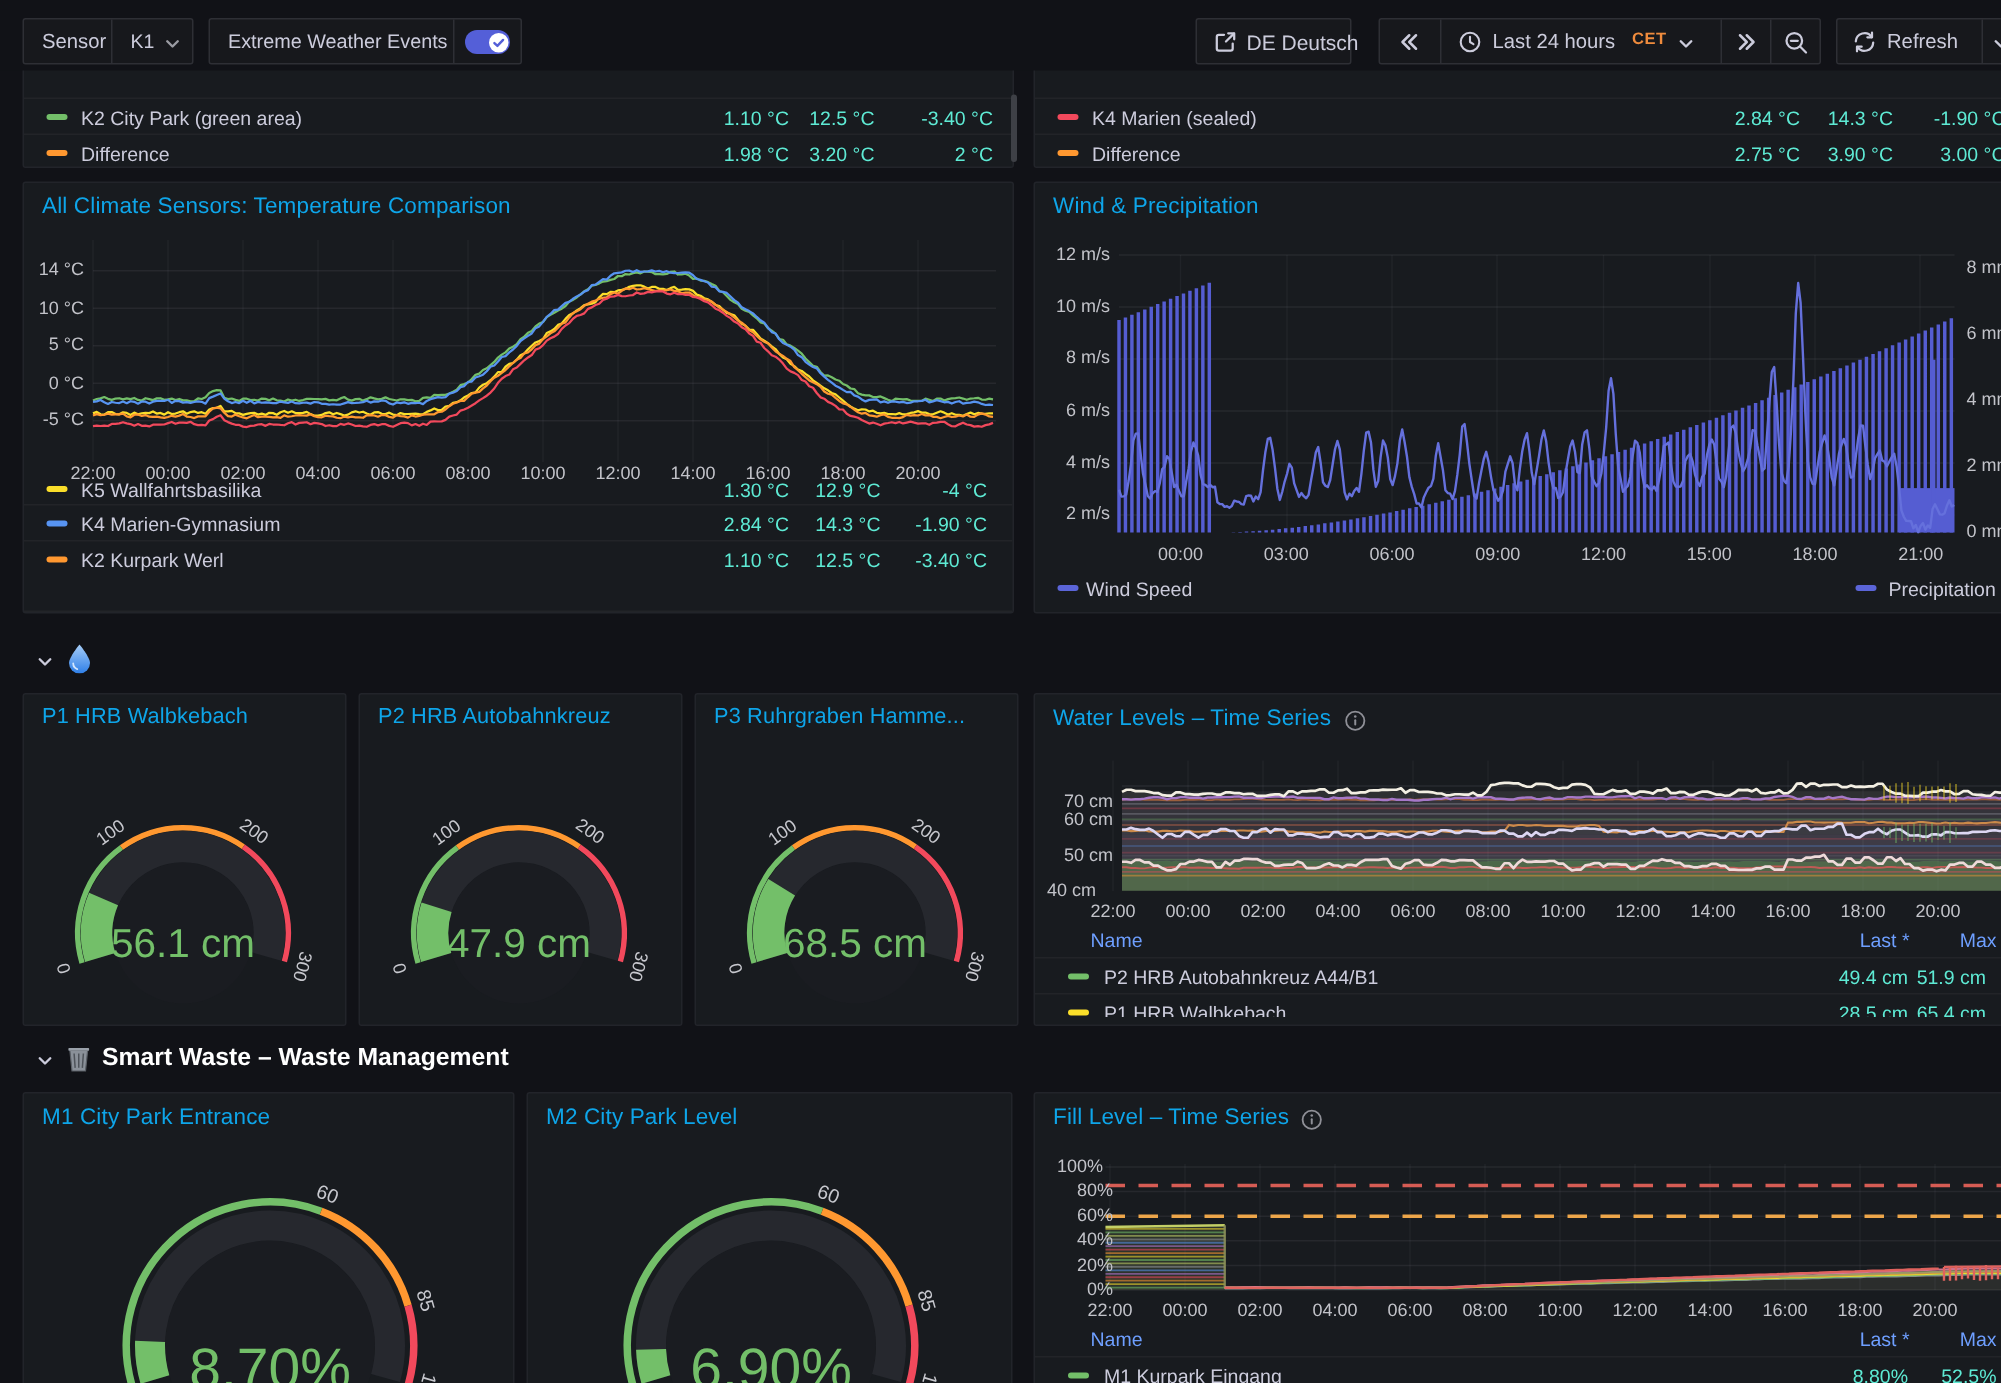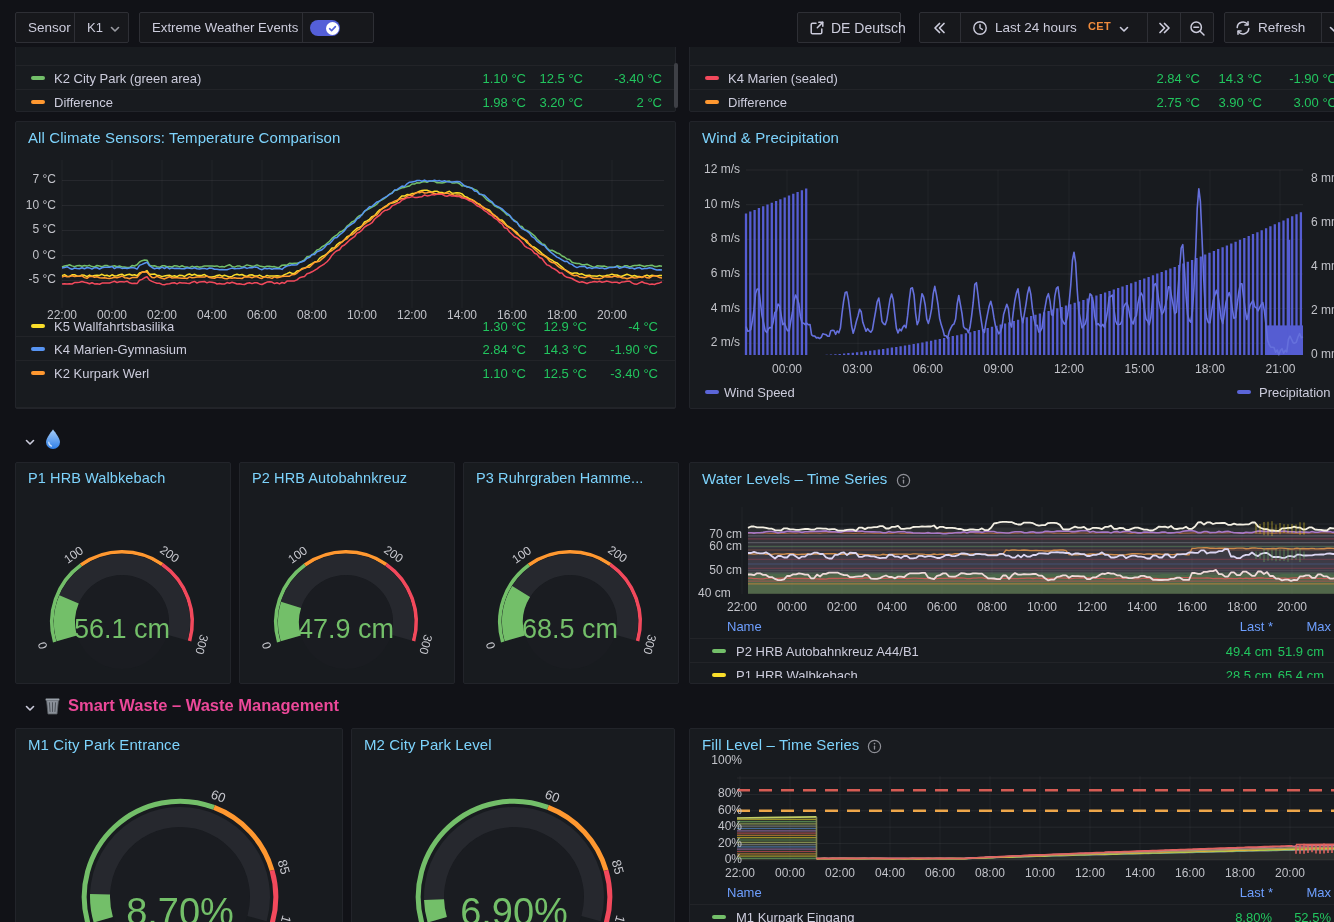--- a/index.html
+++ b/index.html
@@ -1,39 +1,39 @@
 <!DOCTYPE html>
 <html><head><meta charset="utf-8"><style>
 * { margin:0; padding:0; box-sizing:border-box; }
 html,body { width:1334px; height:922px; overflow:hidden; background:#111217;
   font-family:"Liberation Sans", sans-serif; }
 .abs { position:absolute; }
 .panel { position:absolute; background:#181b1f; border:1px solid #22242a; border-radius:2px; }
-.ptitle { position:absolute; left:12px; top:7px; font-size:15px; font-weight:500; color:#7dd3fc; letter-spacing:0.1px; }
+.ptitle { position:absolute; left:12px; top:7px; font-size:15px; font-weight:500; color:#0ea5e9; letter-spacing:0.1px; }
 .btn span { white-space:nowrap; }
 .btn { position:absolute; height:31px; background:#17181c; border:1px solid #2e2f35; border-radius:2px; color:#ccccdc; font-size:14px; font-weight:500; z-index:6; }
 .lrow { position:absolute; left:0; right:0; height:24px; border-top:1px solid #222428; }
 .lmark { position:absolute; top:10px; width:14px; height:4px; border-radius:2px; }
 .ltxt { position:absolute; top:5px; font-size:13px; color:#ccccdc; white-space:nowrap; }
-.lval { position:absolute; top:5px; font-size:13px; color:#22c55e; text-align:left; white-space:nowrap; }
+.lval { position:absolute; top:5px; font-size:13px; color:#5eead4; text-align:left; white-space:nowrap; }
 .axl { position:absolute; font-size:12px; color:#c2c3c9; white-space:nowrap; }
 .hdrblue { color:#6e9fff; font-weight:500; }
 </style></head><body>
 <div style="position:relative;width:1334px;height:922px;overflow:hidden">
 <div style="position:absolute;left:0;top:0;width:1334px;height:47px;background:#111217;z-index:5"></div>
 
 <div class="btn" style="left:15px;top:12px;width:114px">
   <span class="abs" style="left:12px;top:7px;font-size:13.5px">Sensor</span>
   <div class="abs" style="left:58px;top:0;bottom:0;width:1px;background:#2e2f35"></div>
   <span class="abs" style="left:71px;top:7px;font-size:13px">K1</span>
   <span class="abs" style="left:93px;top:9px"><svg width="12" height="12" viewBox="0 0 12 12">
           <path d="M2.5 4.5 6 8l3.5-3.5" stroke="#9a9ba2" stroke-width="1.6" fill="none" stroke-linecap="round" stroke-linejoin="round"></path>
         </svg></span>
 </div>
-<div class="btn" style="left:139px;top:12px;width:235px">
+<div class="btn" style="left:139px;top:12px;width:209px">
   <span class="abs" style="left:12px;top:7px;font-size:13.2px">Extreme Weather Events</span>
   <div class="abs" style="left:162px;top:0;bottom:0;width:1px;background:#2e2f35"></div>
   <div class="abs" style="left:170px;top:7px;width:30px;height:16px;border-radius:8px;background:#545fd8">
     <div class="abs" style="left:15.5px;top:1.5px;width:13px;height:13px;border-radius:50%;background:#fff">
       <svg width="13" height="13" viewBox="0 0 13 13">
             <path d="M3.6 6.7 5.6 8.6 9.4 4.6" stroke="#545fd8" stroke-width="1.6" fill="none" stroke-linecap="round" stroke-linejoin="round"></path>
           </svg>
     </div>
   </div>
 </div>
@@ -147,21 +147,21 @@
         <line x1="446" x2="446" y1="38" y2="186" stroke="rgba(204,204,220,0.05)" stroke-width="1"></line>
         <line x1="496" x2="496" y1="38" y2="186" stroke="rgba(204,204,220,0.05)" stroke-width="1"></line>
         <line x1="546" x2="546" y1="38" y2="186" stroke="rgba(204,204,220,0.05)" stroke-width="1"></line>
         <line x1="596" x2="596" y1="38" y2="186" stroke="rgba(204,204,220,0.05)" stroke-width="1"></line>
         <path d="M 46.0 145.0 L 48.5 144.0 L 51.0 143.6 L 53.5 142.7 L 56.0 143.9 L 58.5 144.6 L 61.0 143.7 L 63.5 143.5 L 66.0 144.2 L 68.5 143.6 L 71.0 144.1 L 73.5 143.3 L 76.0 144.6 L 78.5 145.0 L 81.0 143.5 L 83.5 144.1 L 86.0 144.7 L 88.5 143.6 L 91.0 143.5 L 93.5 144.6 L 96.0 144.2 L 98.5 143.7 L 101.0 144.7 L 103.5 144.0 L 106.0 144.9 L 108.5 144.9 L 111.0 145.5 L 113.5 145.5 L 116.0 143.6 L 118.5 144.0 L 121.0 142.8 L 123.5 140.0 L 126.0 138.7 L 128.5 138.1 L 131.0 138.2 L 133.5 143.2 L 136.0 144.0 L 138.5 143.7 L 141.0 144.6 L 143.5 145.3 L 146.0 143.8 L 148.5 143.8 L 151.0 144.7 L 153.5 144.5 L 156.0 145.0 L 158.5 143.7 L 161.0 143.9 L 163.5 144.9 L 166.0 143.7 L 168.5 144.9 L 171.0 145.0 L 173.5 145.7 L 176.0 144.3 L 178.5 145.1 L 181.0 144.5 L 183.5 145.3 L 186.0 144.7 L 188.5 143.9 L 191.0 143.9 L 193.5 144.0 L 196.0 144.1 L 198.5 144.2 L 201.0 143.9 L 203.5 144.9 L 206.0 144.6 L 208.5 144.9 L 211.0 143.6 L 213.5 142.7 L 216.0 144.4 L 218.5 145.1 L 221.0 144.1 L 223.5 143.9 L 226.0 145.1 L 228.5 144.1 L 231.0 142.9 L 233.5 143.6 L 236.0 144.2 L 238.5 143.9 L 241.0 142.9 L 243.5 144.0 L 246.0 144.5 L 248.5 145.0 L 251.0 144.2 L 253.5 144.2 L 256.0 144.7 L 258.5 144.6 L 261.0 145.5 L 263.5 145.2 L 266.0 143.2 L 268.5 142.9 L 271.0 143.2 L 273.5 141.3 L 276.0 141.4 L 278.5 141.3 L 281.0 141.2 L 283.5 140.4 L 286.0 139.2 L 288.5 137.8 L 291.0 134.8 L 293.5 134.1 L 296.0 133.0 L 298.5 130.7 L 301.0 127.9 L 303.5 127.1 L 306.0 124.7 L 308.5 123.5 L 311.0 121.4 L 313.5 119.3 L 316.0 116.4 L 318.5 114.4 L 321.0 112.9 L 323.5 110.3 L 326.0 109.1 L 328.5 107.5 L 331.0 104.1 L 333.5 102.4 L 336.0 99.9 L 338.5 98.7 L 341.0 95.6 L 343.5 93.7 L 346.0 92.7 L 348.5 89.4 L 351.0 87.9 L 353.5 86.5 L 356.0 85.0 L 358.5 83.8 L 361.0 82.0 L 363.5 79.0 L 366.0 77.9 L 368.5 76.3 L 371.0 74.3 L 373.5 72.2 L 376.0 70.9 L 378.5 68.5 L 381.0 68.0 L 383.5 66.9 L 386.0 65.7 L 388.5 65.4 L 391.0 64.6 L 393.5 64.0 L 396.0 62.0 L 398.5 62.1 L 401.0 60.7 L 403.5 61.0 L 406.0 60.1 L 408.5 59.6 L 411.0 60.2 L 413.5 59.0 L 416.0 59.1 L 418.5 59.4 L 421.0 60.8 L 423.5 60.7 L 426.0 60.9 L 428.5 60.6 L 431.0 59.3 L 433.5 59.0 L 436.0 61.0 L 438.5 60.9 L 441.0 60.5 L 443.5 61.7 L 446.0 63.9 L 448.5 63.6 L 451.0 65.1 L 453.5 65.2 L 456.0 66.1 L 458.5 67.4 L 461.0 68.5 L 463.5 72.0 L 466.0 72.8 L 468.5 75.3 L 471.0 77.9 L 473.5 79.5 L 476.0 80.7 L 478.5 83.8 L 481.0 85.2 L 483.5 86.0 L 486.0 88.2 L 488.5 90.2 L 491.0 92.9 L 493.5 93.6 L 496.0 96.8 L 498.5 98.4 L 501.0 100.4 L 503.5 104.0 L 506.0 104.5 L 508.5 107.6 L 511.0 108.4 L 513.5 109.9 L 516.0 111.8 L 518.5 113.8 L 521.0 117.0 L 523.5 119.4 L 526.0 121.9 L 528.5 122.5 L 531.0 126.0 L 533.5 128.4 L 536.0 128.3 L 538.5 129.5 L 541.0 131.0 L 543.5 131.8 L 546.0 134.0 L 548.5 135.0 L 551.0 137.0 L 553.5 137.4 L 556.0 140.2 L 558.5 141.1 L 561.0 141.6 L 563.5 141.6 L 566.0 142.7 L 568.5 142.8 L 571.0 142.3 L 573.5 143.4 L 576.0 144.5 L 578.5 145.4 L 581.0 143.8 L 583.5 144.0 L 586.0 144.3 L 588.5 144.1 L 591.0 145.0 L 593.5 145.2 L 596.0 145.3 L 598.5 145.3 L 601.0 143.8 L 603.5 144.5 L 606.0 145.3 L 608.5 143.8 L 611.0 143.7 L 613.5 145.0 L 616.0 144.1 L 618.5 143.6 L 621.0 143.4 L 623.5 143.0 L 626.0 143.7 L 628.5 144.5 L 631.0 143.7 L 633.5 143.5 L 636.0 143.2 L 638.5 144.4 L 641.0 144.5 L 643.5 143.8 L 646.0 144.2" stroke="#73BF69" stroke-width="1.5" fill="none" stroke-linejoin="round"></path>
         <path d="M 46.0 145.9 L 48.5 145.6 L 51.0 144.7 L 53.5 146.2 L 56.0 147.3 L 58.5 146.0 L 61.0 146.5 L 63.5 146.7 L 66.0 145.7 L 68.5 146.8 L 71.0 145.5 L 73.5 145.9 L 76.0 147.1 L 78.5 145.7 L 81.0 145.8 L 83.5 147.0 L 86.0 145.8 L 88.5 145.3 L 91.0 145.2 L 93.5 145.3 L 96.0 144.5 L 98.5 146.6 L 101.0 145.2 L 103.5 145.4 L 106.0 146.4 L 108.5 146.1 L 111.0 146.6 L 113.5 146.0 L 116.0 145.6 L 118.5 145.9 L 121.0 147.1 L 123.5 143.4 L 126.0 142.4 L 128.5 141.3 L 131.0 140.3 L 133.5 143.7 L 136.0 145.5 L 138.5 146.7 L 141.0 146.0 L 143.5 146.7 L 146.0 145.2 L 148.5 146.5 L 151.0 145.2 L 153.5 146.9 L 156.0 145.9 L 158.5 146.5 L 161.0 146.2 L 163.5 146.4 L 166.0 146.8 L 168.5 146.7 L 171.0 145.7 L 173.5 146.3 L 176.0 146.6 L 178.5 145.7 L 181.0 146.8 L 183.5 146.9 L 186.0 146.5 L 188.5 146.4 L 191.0 147.1 L 193.5 146.0 L 196.0 146.2 L 198.5 147.2 L 201.0 147.2 L 203.5 147.8 L 206.0 147.5 L 208.5 147.8 L 211.0 147.7 L 213.5 146.9 L 216.0 146.1 L 218.5 146.7 L 221.0 146.6 L 223.5 146.4 L 226.0 146.1 L 228.5 145.2 L 231.0 146.4 L 233.5 145.6 L 236.0 145.8 L 238.5 145.0 L 241.0 145.2 L 243.5 146.9 L 246.0 147.7 L 248.5 146.3 L 251.0 146.8 L 253.5 146.2 L 256.0 147.2 L 258.5 146.6 L 261.0 146.7 L 263.5 146.5 L 266.0 147.4 L 268.5 145.3 L 271.0 144.1 L 273.5 143.4 L 276.0 142.8 L 278.5 143.1 L 281.0 142.8 L 283.5 140.4 L 286.0 139.8 L 288.5 138.7 L 291.0 136.2 L 293.5 135.4 L 296.0 132.6 L 298.5 132.4 L 301.0 129.7 L 303.5 128.8 L 306.0 127.8 L 308.5 125.5 L 311.0 122.5 L 313.5 121.7 L 316.0 119.0 L 318.5 116.0 L 321.0 115.4 L 323.5 112.9 L 326.0 111.0 L 328.5 108.6 L 331.0 105.3 L 333.5 103.6 L 336.0 101.9 L 338.5 100.3 L 341.0 96.8 L 343.5 95.6 L 346.0 92.6 L 348.5 89.2 L 351.0 87.3 L 353.5 84.7 L 356.0 84.4 L 358.5 82.1 L 361.0 79.9 L 363.5 79.3 L 366.0 77.2 L 368.5 75.6 L 371.0 74.4 L 373.5 72.4 L 376.0 71.4 L 378.5 68.1 L 381.0 67.7 L 383.5 65.9 L 386.0 64.1 L 388.5 64.4 L 391.0 61.8 L 393.5 60.2 L 396.0 59.9 L 398.5 59.6 L 401.0 58.5 L 403.5 58.4 L 406.0 59.3 L 408.5 58.1 L 411.0 59.3 L 413.5 59.0 L 416.0 58.9 L 418.5 58.3 L 421.0 59.0 L 423.5 58.6 L 426.0 59.5 L 428.5 58.8 L 431.0 59.8 L 433.5 60.1 L 436.0 60.0 L 438.5 59.8 L 441.0 59.6 L 443.5 59.7 L 446.0 61.5 L 448.5 64.0 L 451.0 64.6 L 453.5 65.5 L 456.0 66.3 L 458.5 69.1 L 461.0 69.5 L 463.5 72.2 L 466.0 72.6 L 468.5 73.3 L 471.0 75.7 L 473.5 78.1 L 476.0 79.8 L 478.5 82.9 L 481.0 84.2 L 483.5 85.4 L 486.0 86.9 L 488.5 89.3 L 491.0 91.5 L 493.5 93.1 L 496.0 96.5 L 498.5 99.4 L 501.0 100.3 L 503.5 104.2 L 506.0 106.6 L 508.5 107.9 L 511.0 109.1 L 513.5 111.1 L 516.0 114.7 L 518.5 116.1 L 521.0 119.2 L 523.5 121.1 L 526.0 122.7 L 528.5 123.6 L 531.0 126.8 L 533.5 129.1 L 536.0 131.2 L 538.5 133.1 L 541.0 135.1 L 543.5 136.3 L 546.0 137.9 L 548.5 139.4 L 551.0 139.3 L 553.5 141.6 L 556.0 142.4 L 558.5 144.3 L 561.0 145.6 L 563.5 144.6 L 566.0 144.4 L 568.5 144.2 L 571.0 146.2 L 573.5 145.6 L 576.0 146.5 L 578.5 145.6 L 581.0 145.8 L 583.5 146.2 L 586.0 145.9 L 588.5 146.7 L 591.0 146.4 L 593.5 145.5 L 596.0 145.5 L 598.5 145.2 L 601.0 144.5 L 603.5 146.3 L 606.0 145.6 L 608.5 144.8 L 611.0 145.4 L 613.5 146.2 L 616.0 145.9 L 618.5 147.0 L 621.0 146.0 L 623.5 145.5 L 626.0 147.1 L 628.5 146.6 L 631.0 146.4 L 633.5 145.8 L 636.0 146.2 L 638.5 147.3 L 641.0 148.0 L 643.5 147.7 L 646.0 148.0" stroke="#5794F2" stroke-width="1.5" fill="none" stroke-linejoin="round"></path>
         <path d="M 46.0 153.6 L 48.5 152.6 L 51.0 154.2 L 53.5 154.4 L 56.0 152.8 L 58.5 152.7 L 61.0 154.0 L 63.5 154.2 L 66.0 152.9 L 68.5 153.3 L 71.0 154.6 L 73.5 153.1 L 76.0 154.2 L 78.5 153.5 L 81.0 153.2 L 83.5 153.4 L 86.0 152.3 L 88.5 153.7 L 91.0 153.3 L 93.5 154.4 L 96.0 152.8 L 98.5 154.0 L 101.0 153.7 L 103.5 152.8 L 106.0 152.2 L 108.5 153.8 L 111.0 152.7 L 113.5 152.2 L 116.0 153.3 L 118.5 152.8 L 121.0 153.8 L 123.5 151.0 L 126.0 150.1 L 128.5 149.9 L 131.0 148.6 L 133.5 152.3 L 136.0 152.3 L 138.5 151.9 L 141.0 153.4 L 143.5 153.6 L 146.0 154.6 L 148.5 153.9 L 151.0 153.4 L 153.5 153.2 L 156.0 154.4 L 158.5 153.7 L 161.0 154.6 L 163.5 153.2 L 166.0 153.4 L 168.5 154.5 L 171.0 152.8 L 173.5 152.0 L 176.0 153.2 L 178.5 152.2 L 181.0 153.4 L 183.5 153.4 L 186.0 153.2 L 188.5 152.6 L 191.0 154.1 L 193.5 155.0 L 196.0 155.1 L 198.5 154.6 L 201.0 153.4 L 203.5 152.9 L 206.0 154.2 L 208.5 153.3 L 211.0 154.1 L 213.5 155.0 L 216.0 154.4 L 218.5 152.9 L 221.0 152.2 L 223.5 153.0 L 226.0 152.5 L 228.5 153.7 L 231.0 154.5 L 233.5 152.9 L 236.0 152.7 L 238.5 153.9 L 241.0 154.1 L 243.5 153.1 L 246.0 154.4 L 248.5 154.8 L 251.0 153.4 L 253.5 154.1 L 256.0 154.0 L 258.5 153.9 L 261.0 153.8 L 263.5 154.1 L 266.0 154.2 L 268.5 152.6 L 271.0 151.6 L 273.5 150.3 L 276.0 151.4 L 278.5 151.3 L 281.0 149.0 L 283.5 148.6 L 286.0 146.5 L 288.5 146.1 L 291.0 144.9 L 293.5 142.9 L 296.0 141.7 L 298.5 140.0 L 301.0 139.6 L 303.5 136.4 L 306.0 134.5 L 308.5 133.5 L 311.0 131.5 L 313.5 129.1 L 316.0 126.1 L 318.5 125.9 L 321.0 122.5 L 323.5 120.6 L 326.0 120.0 L 328.5 117.8 L 331.0 114.8 L 333.5 113.7 L 336.0 110.9 L 338.5 108.5 L 341.0 106.3 L 343.5 105.4 L 346.0 104.0 L 348.5 100.0 L 351.0 98.9 L 353.5 97.3 L 356.0 94.6 L 358.5 93.7 L 361.0 90.6 L 363.5 88.0 L 366.0 86.9 L 368.5 84.9 L 371.0 83.4 L 373.5 81.4 L 376.0 80.9 L 378.5 80.4 L 381.0 79.4 L 383.5 76.2 L 386.0 73.9 L 388.5 74.1 L 391.0 72.6 L 393.5 72.8 L 396.0 71.6 L 398.5 71.3 L 401.0 70.6 L 403.5 69.2 L 406.0 68.6 L 408.5 68.2 L 411.0 68.2 L 413.5 69.1 L 416.0 70.3 L 418.5 69.3 L 421.0 69.3 L 423.5 70.5 L 426.0 70.5 L 428.5 71.4 L 431.0 70.1 L 433.5 69.2 L 436.0 71.3 L 438.5 71.1 L 441.0 70.7 L 443.5 70.9 L 446.0 71.9 L 448.5 74.4 L 451.0 75.2 L 453.5 76.8 L 456.0 77.6 L 458.5 79.3 L 461.0 81.3 L 463.5 82.1 L 466.0 84.5 L 468.5 86.6 L 471.0 87.3 L 473.5 88.2 L 476.0 91.2 L 478.5 93.8 L 481.0 95.2 L 483.5 97.7 L 486.0 97.9 L 488.5 100.6 L 491.0 103.7 L 493.5 105.1 L 496.0 106.8 L 498.5 108.9 L 501.0 110.7 L 503.5 113.9 L 506.0 116.3 L 508.5 117.5 L 511.0 120.6 L 513.5 122.1 L 516.0 124.4 L 518.5 125.3 L 521.0 127.2 L 523.5 129.0 L 526.0 131.6 L 528.5 133.3 L 531.0 135.1 L 533.5 136.9 L 536.0 138.2 L 538.5 140.0 L 541.0 140.9 L 543.5 143.0 L 546.0 145.1 L 548.5 147.3 L 551.0 148.9 L 553.5 150.4 L 556.0 151.5 L 558.5 150.9 L 561.0 151.0 L 563.5 152.3 L 566.0 151.8 L 568.5 153.2 L 571.0 153.6 L 573.5 153.2 L 576.0 154.1 L 578.5 154.0 L 581.0 154.3 L 583.5 153.4 L 586.0 154.3 L 588.5 154.1 L 591.0 153.3 L 593.5 152.9 L 596.0 152.1 L 598.5 153.0 L 601.0 153.0 L 603.5 154.0 L 606.0 154.2 L 608.5 153.2 L 611.0 152.2 L 613.5 153.1 L 616.0 154.3 L 618.5 153.5 L 621.0 154.5 L 623.5 154.6 L 626.0 155.2 L 628.5 154.0 L 631.0 153.1 L 633.5 154.2 L 636.0 153.3 L 638.5 153.8 L 641.0 153.9 L 643.5 153.5 L 646.0 153.5" stroke="#FADE2A" stroke-width="1.5" fill="none" stroke-linejoin="round"></path>
         <path d="M 46.0 155.0 L 48.5 154.1 L 51.0 154.8 L 53.5 154.5 L 56.0 153.8 L 58.5 154.4 L 61.0 154.2 L 63.5 154.2 L 66.0 153.8 L 68.5 155.6 L 71.0 156.3 L 73.5 154.5 L 76.0 154.3 L 78.5 155.3 L 81.0 154.7 L 83.5 155.8 L 86.0 155.9 L 88.5 155.7 L 91.0 156.2 L 93.5 156.6 L 96.0 156.0 L 98.5 155.2 L 101.0 155.7 L 103.5 155.1 L 106.0 154.0 L 108.5 155.7 L 111.0 156.0 L 113.5 156.7 L 116.0 155.6 L 118.5 155.6 L 121.0 155.6 L 123.5 152.5 L 126.0 150.2 L 128.5 149.7 L 131.0 150.2 L 133.5 153.1 L 136.0 155.4 L 138.5 155.7 L 141.0 154.4 L 143.5 155.5 L 146.0 156.3 L 148.5 156.9 L 151.0 155.7 L 153.5 154.7 L 156.0 156.1 L 158.5 155.7 L 161.0 155.8 L 163.5 155.9 L 166.0 156.3 L 168.5 156.1 L 171.0 156.6 L 173.5 154.9 L 176.0 155.8 L 178.5 155.5 L 181.0 155.0 L 183.5 154.7 L 186.0 155.0 L 188.5 155.1 L 191.0 154.1 L 193.5 155.5 L 196.0 156.1 L 198.5 156.2 L 201.0 155.1 L 203.5 155.4 L 206.0 155.6 L 208.5 156.5 L 211.0 156.8 L 213.5 155.7 L 216.0 156.2 L 218.5 155.8 L 221.0 156.2 L 223.5 156.2 L 226.0 156.5 L 228.5 154.9 L 231.0 154.8 L 233.5 155.0 L 236.0 155.8 L 238.5 154.7 L 241.0 154.8 L 243.5 155.9 L 246.0 156.4 L 248.5 154.7 L 251.0 155.4 L 253.5 155.6 L 256.0 156.4 L 258.5 154.9 L 261.0 155.7 L 263.5 155.3 L 266.0 154.5 L 268.5 154.3 L 271.0 154.3 L 273.5 154.2 L 276.0 152.7 L 278.5 152.5 L 281.0 151.0 L 283.5 148.8 L 286.0 147.2 L 288.5 146.3 L 291.0 145.3 L 293.5 145.2 L 296.0 142.7 L 298.5 140.4 L 301.0 139.7 L 303.5 139.2 L 306.0 136.9 L 308.5 135.0 L 311.0 132.1 L 313.5 129.8 L 316.0 128.5 L 318.5 126.6 L 321.0 124.7 L 323.5 122.2 L 326.0 120.0 L 328.5 117.8 L 331.0 116.7 L 333.5 113.6 L 336.0 112.9 L 338.5 110.9 L 341.0 108.2 L 343.5 107.1 L 346.0 104.0 L 348.5 102.2 L 351.0 100.2 L 353.5 98.9 L 356.0 96.5 L 358.5 93.8 L 361.0 92.9 L 363.5 89.6 L 366.0 86.7 L 368.5 85.5 L 371.0 84.1 L 373.5 81.9 L 376.0 80.5 L 378.5 79.1 L 381.0 78.3 L 383.5 77.2 L 386.0 76.5 L 388.5 76.3 L 391.0 74.1 L 393.5 73.0 L 396.0 73.7 L 398.5 71.9 L 401.0 70.3 L 403.5 70.8 L 406.0 69.8 L 408.5 71.0 L 411.0 70.7 L 413.5 70.1 L 416.0 70.8 L 418.5 71.4 L 421.0 72.1 L 423.5 71.5 L 426.0 71.7 L 428.5 71.4 L 431.0 71.0 L 433.5 71.9 L 436.0 72.2 L 438.5 73.5 L 441.0 73.1 L 443.5 73.0 L 446.0 74.6 L 448.5 76.1 L 451.0 76.4 L 453.5 77.6 L 456.0 78.0 L 458.5 79.1 L 461.0 81.1 L 463.5 83.0 L 466.0 84.4 L 468.5 85.9 L 471.0 87.8 L 473.5 89.6 L 476.0 91.8 L 478.5 93.1 L 481.0 95.3 L 483.5 98.2 L 486.0 99.5 L 488.5 102.0 L 491.0 104.2 L 493.5 105.8 L 496.0 106.9 L 498.5 109.7 L 501.0 112.2 L 503.5 113.9 L 506.0 115.3 L 508.5 117.2 L 511.0 118.7 L 513.5 122.8 L 516.0 124.8 L 518.5 127.2 L 521.0 129.4 L 523.5 131.6 L 526.0 132.9 L 528.5 134.1 L 531.0 135.8 L 533.5 139.0 L 536.0 140.5 L 538.5 141.1 L 541.0 143.3 L 543.5 145.3 L 546.0 146.9 L 548.5 147.6 L 551.0 149.3 L 553.5 151.1 L 556.0 152.8 L 558.5 153.8 L 561.0 153.3 L 563.5 154.9 L 566.0 155.3 L 568.5 155.8 L 571.0 154.8 L 573.5 154.3 L 576.0 155.9 L 578.5 156.5 L 581.0 156.5 L 583.5 156.8 L 586.0 156.1 L 588.5 154.6 L 591.0 155.1 L 593.5 154.7 L 596.0 155.0 L 598.5 154.0 L 601.0 154.9 L 603.5 154.7 L 606.0 155.9 L 608.5 155.9 L 611.0 156.8 L 613.5 156.0 L 616.0 155.3 L 618.5 156.0 L 621.0 155.7 L 623.5 155.0 L 626.0 155.6 L 628.5 154.3 L 631.0 155.8 L 633.5 155.9 L 636.0 154.4 L 638.5 153.6 L 641.0 154.4 L 643.5 155.6 L 646.0 155.9" stroke="#FF9830" stroke-width="1.5" fill="none" stroke-linejoin="round"></path>
         <path d="M 46.0 162.1 L 48.5 161.7 L 51.0 162.0 L 53.5 161.7 L 56.0 162.0 L 58.5 160.6 L 61.0 160.6 L 63.5 160.2 L 66.0 159.5 L 68.5 160.2 L 71.0 160.7 L 73.5 161.8 L 76.0 160.7 L 78.5 161.9 L 81.0 161.8 L 83.5 162.3 L 86.0 161.1 L 88.5 161.1 L 91.0 161.1 L 93.5 161.0 L 96.0 160.1 L 98.5 159.3 L 101.0 160.5 L 103.5 159.8 L 106.0 159.8 L 108.5 159.9 L 111.0 159.2 L 113.5 160.8 L 116.0 161.4 L 118.5 161.2 L 121.0 161.6 L 123.5 158.3 L 126.0 157.4 L 128.5 155.8 L 131.0 154.8 L 133.5 158.1 L 136.0 159.4 L 138.5 160.4 L 141.0 161.2 L 143.5 161.3 L 146.0 162.4 L 148.5 162.7 L 151.0 161.9 L 153.5 161.7 L 156.0 161.0 L 158.5 160.8 L 161.0 161.9 L 163.5 160.6 L 166.0 161.0 L 168.5 161.0 L 171.0 161.3 L 173.5 161.5 L 176.0 160.2 L 178.5 159.4 L 181.0 161.0 L 183.5 159.9 L 186.0 159.7 L 188.5 159.5 L 191.0 160.8 L 193.5 159.9 L 196.0 160.2 L 198.5 160.7 L 201.0 162.0 L 203.5 161.5 L 206.0 162.1 L 208.5 162.1 L 211.0 160.6 L 213.5 161.2 L 216.0 160.3 L 218.5 161.0 L 221.0 162.0 L 223.5 161.8 L 226.0 162.2 L 228.5 162.5 L 231.0 161.3 L 233.5 160.7 L 236.0 161.6 L 238.5 160.8 L 241.0 160.8 L 243.5 161.9 L 246.0 162.5 L 248.5 161.3 L 251.0 160.1 L 253.5 159.7 L 256.0 160.1 L 258.5 161.6 L 261.0 160.7 L 263.5 161.9 L 266.0 160.5 L 268.5 161.3 L 271.0 159.1 L 273.5 158.9 L 276.0 159.0 L 278.5 158.9 L 281.0 157.9 L 283.5 155.7 L 286.0 155.0 L 288.5 154.4 L 291.0 151.7 L 293.5 151.0 L 296.0 149.8 L 298.5 148.3 L 301.0 146.8 L 303.5 144.9 L 306.0 143.4 L 308.5 141.8 L 311.0 139.7 L 313.5 137.0 L 316.0 133.2 L 318.5 130.5 L 321.0 128.7 L 323.5 127.7 L 326.0 124.2 L 328.5 123.0 L 331.0 120.6 L 333.5 118.2 L 336.0 116.3 L 338.5 114.7 L 341.0 111.1 L 343.5 110.2 L 346.0 108.1 L 348.5 105.1 L 351.0 103.5 L 353.5 102.4 L 356.0 100.7 L 358.5 97.2 L 361.0 95.0 L 363.5 93.4 L 366.0 90.5 L 368.5 88.6 L 371.0 88.0 L 373.5 86.9 L 376.0 83.9 L 378.5 82.9 L 381.0 81.3 L 383.5 80.5 L 386.0 78.0 L 388.5 77.1 L 391.0 75.7 L 393.5 75.6 L 396.0 74.6 L 398.5 75.4 L 401.0 75.5 L 403.5 75.0 L 406.0 74.7 L 408.5 73.0 L 411.0 73.9 L 413.5 73.6 L 416.0 72.6 L 418.5 72.9 L 421.0 72.2 L 423.5 72.3 L 426.0 72.3 L 428.5 73.7 L 431.0 74.2 L 433.5 73.2 L 436.0 74.1 L 438.5 74.0 L 441.0 74.6 L 443.5 74.5 L 446.0 76.0 L 448.5 76.3 L 451.0 77.3 L 453.5 78.8 L 456.0 79.6 L 458.5 81.5 L 461.0 83.8 L 463.5 84.8 L 466.0 86.5 L 468.5 88.6 L 471.0 90.1 L 473.5 92.4 L 476.0 93.6 L 478.5 96.1 L 481.0 97.5 L 483.5 100.3 L 486.0 101.9 L 488.5 105.8 L 491.0 106.5 L 493.5 110.0 L 496.0 112.2 L 498.5 114.8 L 501.0 115.8 L 503.5 117.7 L 506.0 120.4 L 508.5 123.8 L 511.0 125.6 L 513.5 126.6 L 516.0 128.1 L 518.5 131.3 L 521.0 132.3 L 523.5 135.5 L 526.0 136.5 L 528.5 140.0 L 531.0 142.9 L 533.5 143.8 L 536.0 145.9 L 538.5 147.0 L 541.0 148.6 L 543.5 150.9 L 546.0 151.0 L 548.5 153.9 L 551.0 155.3 L 553.5 155.8 L 556.0 156.5 L 558.5 158.0 L 561.0 159.2 L 563.5 160.4 L 566.0 159.7 L 568.5 160.5 L 571.0 161.5 L 573.5 160.4 L 576.0 160.0 L 578.5 159.5 L 581.0 160.1 L 583.5 159.3 L 586.0 160.3 L 588.5 159.7 L 591.0 159.1 L 593.5 159.8 L 596.0 160.4 L 598.5 160.3 L 601.0 160.2 L 603.5 161.2 L 606.0 159.9 L 608.5 159.8 L 611.0 159.3 L 613.5 159.2 L 616.0 160.8 L 618.5 162.1 L 621.0 162.2 L 623.5 160.9 L 626.0 159.8 L 628.5 161.0 L 631.0 161.4 L 633.5 162.4 L 636.0 162.1 L 638.5 162.5 L 641.0 161.4 L 643.5 160.9 L 646.0 159.9" stroke="#F2495C" stroke-width="1.5" fill="none" stroke-linejoin="round"></path>
       </svg>
-<div class="axl" style="left:2px;top:50px;width:38px;text-align:right">7 °C</div>
+<div class="axl" style="left:2px;top:50px;width:38px;text-align:right">14 °C</div>
 <div class="axl" style="left:2px;top:76px;width:38px;text-align:right">10 °C</div>
 <div class="axl" style="left:2px;top:100px;width:38px;text-align:right">5 °C</div>
 <div class="axl" style="left:2px;top:126px;width:38px;text-align:right">0 °C</div>
 <div class="axl" style="left:2px;top:150px;width:38px;text-align:right">-5 °C</div>
 <div class="axl" style="left:46px;top:186px;transform:translateX(-50%);">22:00</div>
 <div class="axl" style="left:96px;top:186px;transform:translateX(-50%);">00:00</div>
 <div class="axl" style="left:146px;top:186px;transform:translateX(-50%);">02:00</div>
 <div class="axl" style="left:196px;top:186px;transform:translateX(-50%);">04:00</div>
 <div class="axl" style="left:246px;top:186px;transform:translateX(-50%);">06:00</div>
 <div class="axl" style="left:296px;top:186px;transform:translateX(-50%);">08:00</div>
@@ -415,21 +415,21 @@
     </div>
 <div class="abs" style="left:24px;top:700px"><svg width="12" height="12" viewBox="0 0 12 12">
         <path d="M2.5 4.5 6 8l3.5-3.5" stroke="#ccccdc" stroke-width="1.6" fill="none" stroke-linecap="round" stroke-linejoin="round"></path>
       </svg></div>
 <div class="abs" style="left:44px;top:696px"><svg width="17" height="19" viewBox="0 0 17 19">
         <path d="M2.6 4.5 4 18h9l1.4-13.5Z" fill="#8a9099"></path>
         <path d="M2.6 4.5 4 18h9l1.4-13.5" fill="none" stroke="#5a5f66" stroke-width="0.8"></path>
         <rect x="1.6" y="2.6" width="13.8" height="1.9" rx="0.5" fill="#9aa1aa"></rect>
         <path d="M5.4 6.3l.7 9.6M8.5 6.3v9.6M11.6 6.3l-.7 9.6" stroke="#4e535a" stroke-width="1"></path>
       </svg></div>
-<div class="abs" style="left:68px;top:696px;font-size:16.5px;font-weight:600;color:#ec4899">Smart Waste – Waste Management</div>
+<div class="abs" style="left:68px;top:696px;font-size:16.5px;font-weight:600;color:#ffffff">Smart Waste – Waste Management</div>
 <div class="panel" style="left:15px;top:728px;width:328px;height:300px">
 <div class="ptitle">M1 City Park Entrance</div>
 <svg width="328" height="300" style="position:absolute;left:0;top:0">
         <circle cx="164" cy="168" r="70.0" fill="#1a1c21"></circle>
         <path d="M 72.15 195.21 A 95.80 95.80 0 0 1 198.05 78.46" stroke="#73BF69" stroke-width="5" fill="none"></path>
         <path d="M 198.05 78.46 A 95.80 95.80 0 0 1 256.03 141.39" stroke="#FF9830" stroke-width="5" fill="none"></path>
         <path d="M 256.03 141.39 A 95.80 95.80 0 0 1 256.23 193.92" stroke="#F2495C" stroke-width="5" fill="none"></path>
         <path d="M 87.29 190.72 A 80.00 80.00 0 1 1 241.02 189.65" stroke="#26282e" stroke-width="20" fill="none"></path>
         <path d="M 87.29 190.72 A 80.00 80.00 0 0 1 84.05 165.26" stroke="#73BF69" stroke-width="20" fill="none"></path>
         <text x="61.4" y="198.4" fill="#c7c8ce" font-size="13" text-anchor="middle" dominant-baseline="middle" transform="rotate(-106.5 61.4 198.4)">0</text>
@@ -508,21 +508,21 @@
         <path d="M 126.5 129.7 L 130.5 129.6 L 134.5 129.5 L 138.5 129.6 L 142.5 129.5 L 146.5 129.5 L 150.5 129.5 L 154.5 129.5 L 158.5 129.5 L 162.5 129.5 L 166.5 129.5 L 170.5 129.6 L 174.5 129.5 L 178.5 129.6 L 182.5 129.6 L 186.5 129.5 L 190.5 129.6 L 194.5 129.6 L 198.5 129.6 L 202.5 129.7 L 206.5 129.6 L 210.5 129.6 L 214.5 129.7 L 218.5 129.6 L 222.5 129.6 L 226.5 129.7 L 230.5 129.7 L 234.5 129.6 L 238.5 129.6 L 242.5 129.6 L 246.5 129.6 L 250.5 129.5 L 254.5 129.6 L 258.5 129.6 L 262.5 129.5 L 266.5 129.6 L 270.5 129.6 L 274.5 129.6 L 278.5 129.4 L 282.5 129.1 L 286.5 129.0 L 290.5 128.8 L 294.5 128.8 L 298.5 128.5 L 302.5 128.5 L 306.5 128.3 L 310.5 128.2 L 314.5 128.1 L 318.5 128.0 L 322.5 127.8 L 326.5 127.6 L 330.5 127.5 L 334.5 127.4 L 338.5 127.3 L 342.5 127.2 L 346.5 127.0 L 350.5 126.8 L 354.5 126.7 L 358.5 126.5 L 362.5 126.3 L 366.5 126.2 L 370.5 126.0 L 374.5 125.9 L 378.5 125.8 L 382.5 125.7 L 386.5 125.6 L 390.5 125.5 L 394.5 125.5 L 398.5 125.3 L 402.5 125.3 L 406.5 125.1 L 410.5 125.0 L 414.5 125.0 L 418.5 124.8 L 422.5 124.7 L 426.5 124.7 L 430.5 124.5 L 434.5 124.3 L 438.5 124.2 L 442.5 124.1 L 446.5 124.1 L 450.5 124.0 L 454.5 123.9 L 458.5 123.7 L 462.5 123.6 L 466.5 123.6 L 470.5 123.5 L 474.5 123.3 L 478.5 123.1 L 482.5 122.9 L 486.5 122.9 L 490.5 122.9 L 494.5 122.9 L 498.5 122.7 L 502.5 122.5 L 506.5 122.4 L 510.5 122.4 L 514.5 122.2 L 518.5 122.1 L 522.5 122.0 L 526.5 121.9 L 530.5 121.8 L 534.5 121.7 L 538.5 121.7 L 542.5 121.7 L 546.5 121.4 L 550.5 121.4 L 554.5 121.2 L 558.5 121.1 L 562.5 121.1 L 566.5 121.0 L 570.5 120.8 L 574.5 120.8 L 578.5 120.6 L 582.5 120.6 L 586.5 120.5 L 590.5 120.5 L 594.5 120.3 L 598.5 120.1 L 602.5 120.0 L 606.5 119.9 L 610.5 119.9 L 614.5 119.7 L 618.5 119.7 L 622.5 119.6 L 626.5 119.5 L 630.5 119.5 L 634.5 119.5 L 638.5 119.5 L 642.5 119.6 L 646.5 119.6 L 650.5 119.6 L 654.5 119.5 L 658.5 119.4" stroke="#FADE2A" stroke-width="1.4" fill="none" stroke-opacity="0.9"></path>
         <path d="M 126.5 129.5 L 130.5 129.6 L 134.5 129.5 L 138.5 129.6 L 142.5 129.5 L 146.5 129.5 L 150.5 129.5 L 154.5 129.5 L 158.5 129.4 L 162.5 129.5 L 166.5 129.6 L 170.5 129.5 L 174.5 129.4 L 178.5 129.4 L 182.5 129.3 L 186.5 129.5 L 190.5 129.5 L 194.5 129.5 L 198.5 129.6 L 202.5 129.6 L 206.5 129.6 L 210.5 129.6 L 214.5 129.6 L 218.5 129.5 L 222.5 129.4 L 226.5 129.5 L 230.5 129.5 L 234.5 129.4 L 238.5 129.5 L 242.5 129.4 L 246.5 129.4 L 250.5 129.5 L 254.5 129.5 L 258.5 129.4 L 262.5 129.4 L 266.5 129.5 L 270.5 129.4 L 274.5 129.5 L 278.5 129.3 L 282.5 129.0 L 286.5 128.8 L 290.5 128.6 L 294.5 128.4 L 298.5 128.4 L 302.5 128.2 L 306.5 128.1 L 310.5 127.8 L 314.5 127.7 L 318.5 127.6 L 322.5 127.4 L 326.5 127.4 L 330.5 127.3 L 334.5 127.1 L 338.5 126.9 L 342.5 126.7 L 346.5 126.7 L 350.5 126.7 L 354.5 126.4 L 358.5 126.3 L 362.5 126.2 L 366.5 126.0 L 370.5 125.8 L 374.5 125.7 L 378.5 125.6 L 382.5 125.5 L 386.5 125.4 L 390.5 125.3 L 394.5 125.2 L 398.5 125.0 L 402.5 124.9 L 406.5 124.8 L 410.5 124.6 L 414.5 124.5 L 418.5 124.4 L 422.5 124.4 L 426.5 124.3 L 430.5 124.1 L 434.5 124.0 L 438.5 123.9 L 442.5 123.9 L 446.5 123.7 L 450.5 123.6 L 454.5 123.5 L 458.5 123.3 L 462.5 123.3 L 466.5 123.2 L 470.5 123.0 L 474.5 123.0 L 478.5 122.8 L 482.5 122.6 L 486.5 122.6 L 490.5 122.4 L 494.5 122.3 L 498.5 122.2 L 502.5 122.0 L 506.5 121.9 L 510.5 121.9 L 514.5 121.7 L 518.5 121.7 L 522.5 121.5 L 526.5 121.4 L 530.5 121.3 L 534.5 121.3 L 538.5 121.1 L 542.5 120.9 L 546.5 120.8 L 550.5 120.7 L 554.5 120.7 L 558.5 120.7 L 562.5 120.5 L 566.5 120.4 L 570.5 120.2 L 574.5 120.2 L 578.5 120.0 L 582.5 120.0 L 586.5 119.8 L 590.5 119.8 L 594.5 119.6 L 598.5 119.5 L 602.5 119.4 L 606.5 119.4 L 610.5 119.2 L 614.5 119.1 L 618.5 119.0 L 622.5 118.9 L 626.5 118.9 L 630.5 118.8 L 634.5 118.9 L 638.5 118.8 L 642.5 118.9 L 646.5 118.9 L 650.5 118.8 L 654.5 118.9 L 658.5 118.9" stroke="#c98a44" stroke-width="1.4" fill="none" stroke-opacity="0.9"></path>
         <path d="M 126.5 129.4 L 130.5 129.3 L 134.5 129.3 L 138.5 129.4 L 142.5 129.3 L 146.5 129.4 L 150.5 129.3 L 154.5 129.3 L 158.5 129.4 L 162.5 129.4 L 166.5 129.4 L 170.5 129.3 L 174.5 129.3 L 178.5 129.4 L 182.5 129.3 L 186.5 129.4 L 190.5 129.3 L 194.5 129.4 L 198.5 129.4 L 202.5 129.4 L 206.5 129.4 L 210.5 129.4 L 214.5 129.5 L 218.5 129.4 L 222.5 129.3 L 226.5 129.4 L 230.5 129.4 L 234.5 129.4 L 238.5 129.3 L 242.5 129.2 L 246.5 129.3 L 250.5 129.4 L 254.5 129.4 L 258.5 129.3 L 262.5 129.2 L 266.5 129.2 L 270.5 129.3 L 274.5 129.4 L 278.5 129.1 L 282.5 129.0 L 286.5 128.7 L 290.5 128.6 L 294.5 128.5 L 298.5 128.2 L 302.5 128.0 L 306.5 127.9 L 310.5 127.8 L 314.5 127.6 L 318.5 127.5 L 322.5 127.4 L 326.5 127.3 L 330.5 127.2 L 334.5 126.9 L 338.5 126.8 L 342.5 126.7 L 346.5 126.5 L 350.5 126.3 L 354.5 126.2 L 358.5 126.0 L 362.5 125.9 L 366.5 125.8 L 370.5 125.6 L 374.5 125.5 L 378.5 125.5 L 382.5 125.4 L 386.5 125.2 L 390.5 125.1 L 394.5 125.0 L 398.5 124.9 L 402.5 124.7 L 406.5 124.6 L 410.5 124.5 L 414.5 124.4 L 418.5 124.3 L 422.5 124.1 L 426.5 123.9 L 430.5 123.7 L 434.5 123.7 L 438.5 123.6 L 442.5 123.4 L 446.5 123.4 L 450.5 123.3 L 454.5 123.1 L 458.5 123.0 L 462.5 122.9 L 466.5 122.8 L 470.5 122.6 L 474.5 122.4 L 478.5 122.3 L 482.5 122.1 L 486.5 122.1 L 490.5 122.0 L 494.5 122.0 L 498.5 121.8 L 502.5 121.7 L 506.5 121.5 L 510.5 121.4 L 514.5 121.3 L 518.5 121.3 L 522.5 121.1 L 526.5 121.0 L 530.5 121.0 L 534.5 120.7 L 538.5 120.6 L 542.5 120.6 L 546.5 120.4 L 550.5 120.4 L 554.5 120.2 L 558.5 120.1 L 562.5 119.9 L 566.5 119.9 L 570.5 119.7 L 574.5 119.6 L 578.5 119.5 L 582.5 119.4 L 586.5 119.4 L 590.5 119.2 L 594.5 119.2 L 598.5 119.0 L 602.5 118.9 L 606.5 118.7 L 610.5 118.6 L 614.5 118.6 L 618.5 118.5 L 622.5 118.5 L 626.5 118.4 L 630.5 118.5 L 634.5 118.3 L 638.5 118.3 L 642.5 118.3 L 646.5 118.3 L 650.5 118.3 L 654.5 118.4 L 658.5 118.5" stroke="#9a9e6a" stroke-width="1.4" fill="none" stroke-opacity="0.9"></path>
         <path d="M 126.5 129.4 L 130.5 129.4 L 134.5 129.3 L 138.5 129.2 L 142.5 129.2 L 146.5 129.1 L 150.5 129.2 L 154.5 129.3 L 158.5 129.3 L 162.5 129.3 L 166.5 129.3 L 170.5 129.3 L 174.5 129.3 L 178.5 129.3 L 182.5 129.2 L 186.5 129.3 L 190.5 129.3 L 194.5 129.3 L 198.5 129.3 L 202.5 129.3 L 206.5 129.2 L 210.5 129.3 L 214.5 129.3 L 218.5 129.4 L 222.5 129.2 L 226.5 129.2 L 230.5 129.2 L 234.5 129.2 L 238.5 129.3 L 242.5 129.4 L 246.5 129.3 L 250.5 129.3 L 254.5 129.2 L 258.5 129.3 L 262.5 129.4 L 266.5 129.4 L 270.5 129.4 L 274.5 129.3 L 278.5 129.0 L 282.5 128.7 L 286.5 128.6 L 290.5 128.4 L 294.5 128.2 L 298.5 127.9 L 302.5 127.8 L 306.5 127.7 L 310.5 127.6 L 314.5 127.4 L 318.5 127.2 L 322.5 127.0 L 326.5 126.9 L 330.5 126.7 L 334.5 126.5 L 338.5 126.3 L 342.5 126.0 L 346.5 126.0 L 350.5 126.0 L 354.5 125.9 L 358.5 125.6 L 362.5 125.5 L 366.5 125.3 L 370.5 125.1 L 374.5 124.9 L 378.5 124.7 L 382.5 124.7 L 386.5 124.4 L 390.5 124.3 L 394.5 124.3 L 398.5 124.1 L 402.5 123.9 L 406.5 123.8 L 410.5 123.6 L 414.5 123.5 L 418.5 123.3 L 422.5 123.2 L 426.5 123.2 L 430.5 123.0 L 434.5 122.9 L 438.5 122.8 L 442.5 122.6 L 446.5 122.5 L 450.5 122.2 L 454.5 122.1 L 458.5 122.1 L 462.5 121.9 L 466.5 121.9 L 470.5 121.7 L 474.5 121.5 L 478.5 121.4 L 482.5 121.3 L 486.5 121.2 L 490.5 120.9 L 494.5 120.9 L 498.5 120.6 L 502.5 120.6 L 506.5 120.5 L 510.5 120.4 L 514.5 120.2 L 518.5 120.0 L 522.5 119.9 L 526.5 119.9 L 530.5 119.7 L 534.5 119.6 L 538.5 119.6 L 542.5 119.4 L 546.5 119.2 L 550.5 119.1 L 554.5 118.9 L 558.5 118.8 L 562.5 118.7 L 566.5 118.7 L 570.5 118.4 L 574.5 118.3 L 578.5 118.1 L 582.5 118.1 L 586.5 117.9 L 590.5 117.7 L 594.5 117.6 L 598.5 117.4 L 602.5 117.3 L 606.5 117.3 L 610.5 117.1 L 614.5 117.0 L 618.5 116.8 L 622.5 116.7 L 626.5 116.6 L 630.5 116.6 L 634.5 116.7 L 638.5 116.6 L 642.5 116.6 L 646.5 116.7 L 650.5 116.6 L 654.5 116.6 L 658.5 116.7" stroke="#e07b9b" stroke-width="1.4" fill="none" stroke-opacity="0.9"></path>
         <path d="M 126.5 129.5 L 130.5 129.5 L 134.5 129.5 L 138.5 129.5 L 142.5 129.5 L 146.5 129.5 L 150.5 129.5 L 154.5 129.5 L 158.5 129.5 L 162.5 129.5 L 166.5 129.5 L 170.5 129.5 L 174.5 129.5 L 178.5 129.5 L 182.5 129.5 L 186.5 129.5 L 190.5 129.5 L 194.5 129.5 L 198.5 129.5 L 202.5 129.5 L 206.5 129.5 L 210.5 129.5 L 214.5 129.5 L 218.5 129.5 L 222.5 129.5 L 226.5 129.5 L 230.5 129.5 L 234.5 129.5 L 238.5 129.5 L 242.5 129.5 L 246.5 129.5 L 250.5 129.5 L 254.5 129.5 L 258.5 129.5 L 262.5 129.5 L 266.5 129.5 L 270.5 129.5 L 274.5 129.5 L 278.5 129.3 L 282.5 129.0 L 286.5 128.8 L 290.5 128.6 L 294.5 128.4 L 298.5 128.2 L 302.5 128.0 L 306.5 127.8 L 310.5 127.6 L 314.5 127.4 L 318.5 127.2 L 322.5 127.0 L 326.5 126.9 L 330.5 126.7 L 334.5 126.5 L 338.5 126.3 L 342.5 126.2 L 346.5 126.0 L 350.5 125.8 L 354.5 125.7 L 358.5 125.5 L 362.5 125.3 L 366.5 125.2 L 370.5 125.0 L 374.5 124.9 L 378.5 124.7 L 382.5 124.5 L 386.5 124.4 L 390.5 124.2 L 394.5 124.1 L 398.5 123.9 L 402.5 123.8 L 406.5 123.6 L 410.5 123.4 L 414.5 123.3 L 418.5 123.1 L 422.5 123.0 L 426.5 122.8 L 430.5 122.7 L 434.5 122.5 L 438.5 122.4 L 442.5 122.2 L 446.5 122.1 L 450.5 122.0 L 454.5 121.8 L 458.5 121.7 L 462.5 121.5 L 466.5 121.4 L 470.5 121.2 L 474.5 121.1 L 478.5 120.9 L 482.5 120.8 L 486.5 120.7 L 490.5 120.5 L 494.5 120.4 L 498.5 120.2 L 502.5 120.1 L 506.5 119.9 L 510.5 119.8 L 514.5 119.7 L 518.5 119.5 L 522.5 119.4 L 526.5 119.2 L 530.5 119.1 L 534.5 119.0 L 538.5 118.8 L 542.5 118.7 L 546.5 118.6 L 550.5 118.4 L 554.5 118.3 L 558.5 118.1 L 562.5 118.0 L 566.5 117.9 L 570.5 117.7 L 574.5 117.6 L 578.5 117.5 L 582.5 117.3 L 586.5 117.2 L 590.5 117.1 L 594.5 116.9 L 598.5 116.8 L 602.5 116.7" stroke="#e0635e" stroke-width="1.5" fill="none"></path>
         <path d="M 606 115.7 V 124.8 M 610 116.2 V 124.8 M 614 114.8 V 124.7 M 618 115.7 V 123.9 M 622 115.3 V 123.3 M 626 115.4 V 124.4 M 630 115.1 V 124.8 M 634 114.4 V 124.5 M 638 115.7 V 123.9 M 642 116.3 V 123.9 M 646 114.6 V 124.6 M 650 114.3 V 124.2 M 654 114.7 V 124.3 M 658 115.7 V 124.7" stroke="#e0635e" stroke-width="1.6" fill="none"></path>
         <line x1="606" x2="658" y1="115.6" y2="115.2" stroke="#e0635e" stroke-width="1.5"></line>
         <line x1="47" x2="662" y1="61.3" y2="61.3" stroke="#d65c54" stroke-width="2.4" stroke-dasharray="13 9"></line>
         <line x1="47" x2="662" y1="81.8" y2="81.8" stroke="#eda64a" stroke-width="2.4" stroke-dasharray="13 9"></line>
       </svg>
-<div class="axl" style="left:8px;top:24px;width:44px;text-align:right">100%</div>
+<div class="axl" style="left:8px;top:41px;width:44px;text-align:center">100%</div>
 <div class="axl" style="left:8px;top:57px;width:44px;text-align:right">80%</div>
 <div class="axl" style="left:8px;top:74px;width:44px;text-align:right">60%</div>
 <div class="axl" style="left:8px;top:90px;width:44px;text-align:right">40%</div>
 <div class="axl" style="left:8px;top:107px;width:44px;text-align:right">20%</div>
 <div class="axl" style="left:8px;top:123px;width:44px;text-align:right">0%</div>
 <div class="axl" style="left:50px;top:137px;transform:translateX(-50%);">22:00</div>
 <div class="axl" style="left:100px;top:137px;transform:translateX(-50%);">00:00</div>
 <div class="axl" style="left:150px;top:137px;transform:translateX(-50%);">02:00</div>
 <div class="axl" style="left:200px;top:137px;transform:translateX(-50%);">04:00</div>
 <div class="axl" style="left:250px;top:137px;transform:translateX(-50%);">06:00</div>

